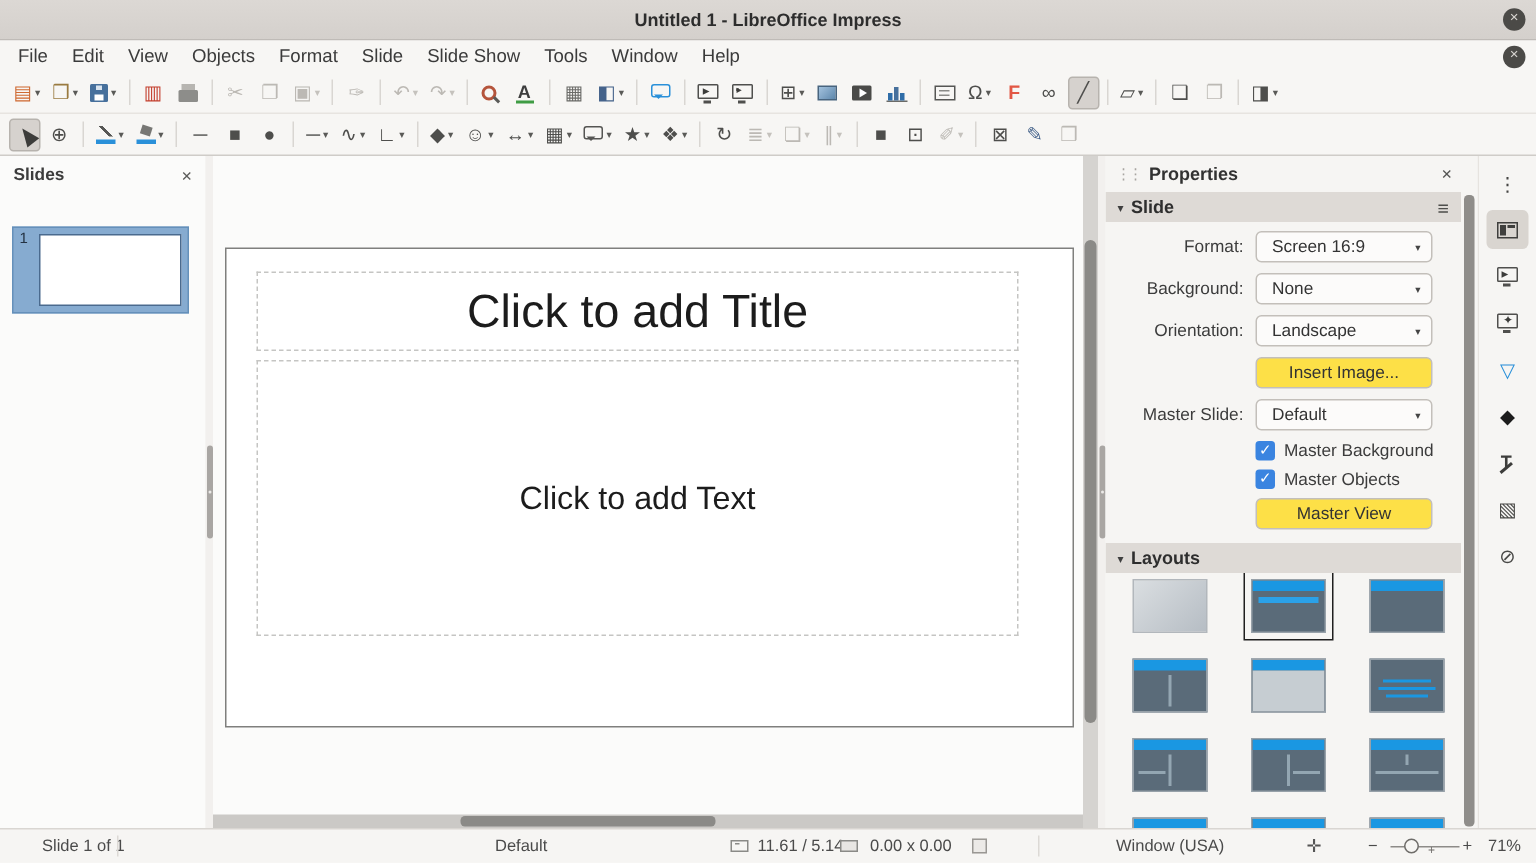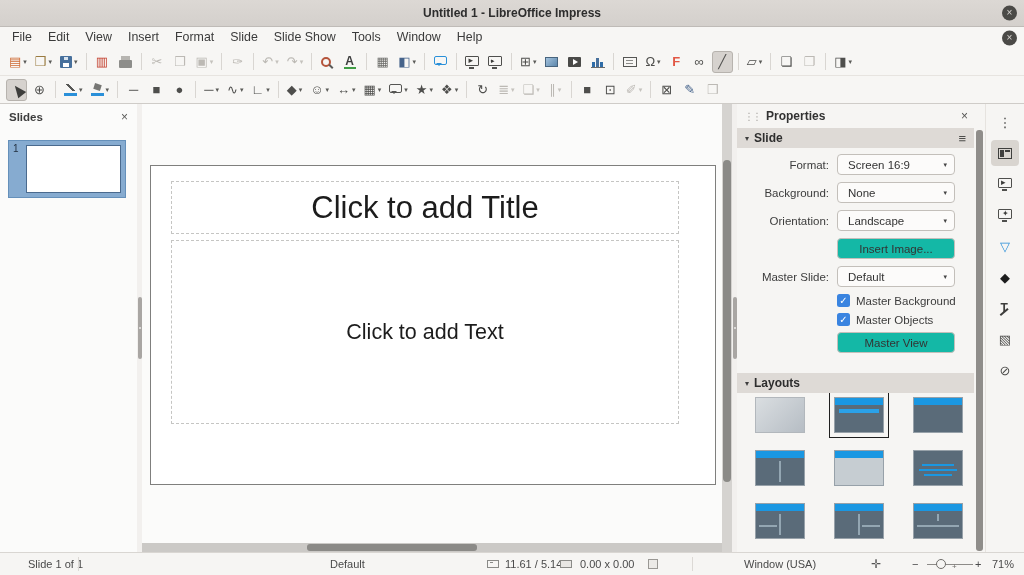--- a/index.html
+++ b/index.html
@@ -77,21 +77,21 @@
   .ci-styles { width:13px; height:13px; }
   .ci-styles::before { content:"T"; position:absolute; left:2px; top:0; font:700 12px/12px "Liberation Sans",sans-serif; color:#3d3d3b; }
   .ci-styles::after { content:""; position:absolute; left:0; bottom:2px; width:10px; height:1.5px; background:#3d3d3b; transform:rotate(-40deg); }
   .ci-rectsm { width:12px; height:8px; border:1px solid #8a8a87; margin-right:4px; }
   .ci-rectsm::before { content:""; position:absolute; left:2px; top:1px; width:3px; height:1px; background:#8a8a87; }
   .ci-sizesm { width:12px; height:8px; border:1px solid #8a8a87; margin-right:4px; background:#e8e6e3; }
   .ci-savesm { width:10px; height:10px; border:1px solid #9a9894; background:#eceae7; }
 
   
   .main { flex:1; display:flex; min-height:0; }
-  .slides-panel { width:137px; background:#fbfbfa; display:flex; flex-direction:column; flex:none; }
+  .slides-panel { width:137px; background:#fbfbfa; display:flex; flex-direction:column; flex:none;gap:11px; }
   .panel-top { height:26px; display:flex; align-items:center; padding:0 9px; }
   .panel-title { font-size:11.5px; font-weight:700; color:#3c3c3c; }
   .panel-close { margin-left:auto; font-size:12px; color:#5c5c5a; }
   .thumb-sel { position:relative; margin:10px 0 0 8px; width:118px; height:58px; background:#86abd0; border:1px solid #6590ba; }
   .thumb-num { position:absolute; left:4px; top:2px; font-size:10px; color:#243242; }
   .thumb-page { position:absolute; left:17px; top:4px; right:4px; bottom:4px; background:#fff; border:1px solid #4a6a8e; }
 
   .splitter { width:5px; background:#f2f0ee; position:relative; flex:none; }
   .split-handle { position:absolute; top:50%; left:0.5px; transform:translateY(-50%); width:4px; height:62px; background:#a9a6a3; border-radius:2px; }
   .split-handle::after { content:""; position:absolute; top:50%; left:1px; transform:translateY(-50%); width:2px; height:2px; background:#eceae8; border-radius:50%; }
@@ -109,27 +109,27 @@
   
   .props-panel { width:248px; background:#f6f5f3; position:relative; display:flex; flex-direction:column; overflow:hidden; flex:none; }
   .props-header { height:24px; display:flex; align-items:center; padding-left:7px; flex:none; }
   .drag-dots { color:#a8a5a1; font-size:10px; margin-right:6px; letter-spacing:-2px; }
   .props-title { font-size:12px; font-weight:700; color:#323232; }
   .props-close { margin-left:auto; margin-right:17px; font-size:12px; color:#56565  4; color:#565654; }
   .section-head { height:20px; background:#dedad6; display:flex; align-items:center; padding:0 8px; margin-right:11px; flex:none; }
   .section-tri { font-size:8px; color:#3f3f3f; margin-right:5px; }
   .section-title { font-size:12px; font-weight:700; color:#2e2e2e; }
   .section-burger { margin-left:auto; font-size:13px; color:#4e4e4c; }
-  .slide-content { padding:6px 0 20px; flex:none; }
+  .slide-content { padding:6px 0 9px; flex:none; }
   .prow { display:flex; align-items:center; margin-bottom:7px; }
   .plabel { width:92px; text-align:right; margin-right:8px; font-size:11.5px; color:#3c3c3c; }
   .pcombo { width:118px; height:21px; border:1px solid #c3bfba; border-radius:4px; background:#fcfbfa;
             display:flex; align-items:center; padding:0 7px 0 10px; font-size:11.5px; color:#333; }
   .pcombo-arr { margin-left:auto; font-size:7px; color:#444; }
-  .pbtn { width:118px; height:21px; margin:0 0 7px 100px; border:1px solid #c3bfba; border-radius:4px; background:#14b8a6;
+  .pbtn { width:118px; height:21px; margin:0 0 7px 100px; border:1px solid #c3bfba; border-radius:4px; background:#fde047;
           font-size:11.5px; color:#333; display:flex; align-items:center; justify-content:center; }
   .cbrow { display:flex; align-items:center; margin:0 0 6px 100px; height:13px; }
   .cbox { width:13px; height:13px; background:#3a84e0; border-radius:2.5px; color:#fff; font-size:10px; line-height:13px; text-align:center; margin-right:6px; flex:none; }
   .cblabel { font-size:11.5px; color:#3c3c3c; white-space:nowrap; }
   .props-scroll { position:absolute; right:2px; top:26px; bottom:1px; width:7px; background:#eceae7; border-radius:3px; }
   .props-scroll-thumb { position:absolute; left:0; top:0; width:7px; height:100%; background:#8f8d8a; border-radius:3px; }
 
   .layouts-grid { flex:1; overflow:hidden; padding:4px 0 0 18px; display:grid; grid-template-columns:repeat(3,79px); grid-auto-rows:53px; }
   .tile { width:50px; height:36px; background:#5a6b79; position:relative; border:1px solid #97a1a9; overflow:hidden; }
   .tile.blank { background:linear-gradient(135deg,#dadee1,#b6bdc4); border-color:#b2b7bc; }
@@ -164,21 +164,21 @@
   <div class="titlebar">
     <span class="titlebar-text">Untitled 1 - LibreOffice Impress</span>
     <span class="win-close">×</span>
   </div>
 
   <div class="menubar">
     <span id="menu-items" style="display:flex">
         <span class="menu-item">File</span>
         <span class="menu-item">Edit</span>
         <span class="menu-item">View</span>
-        <span class="menu-item">Insert</span>
+        <span class="menu-item">Objects</span>
         <span class="menu-item">Format</span>
         <span class="menu-item">Slide</span>
         <span class="menu-item">Slide Show</span>
         <span class="menu-item">Tools</span>
         <span class="menu-item">Window</span>
         <span class="menu-item">Help</span>
       </span>
     <span class="win-close">×</span>
   </div>
 

